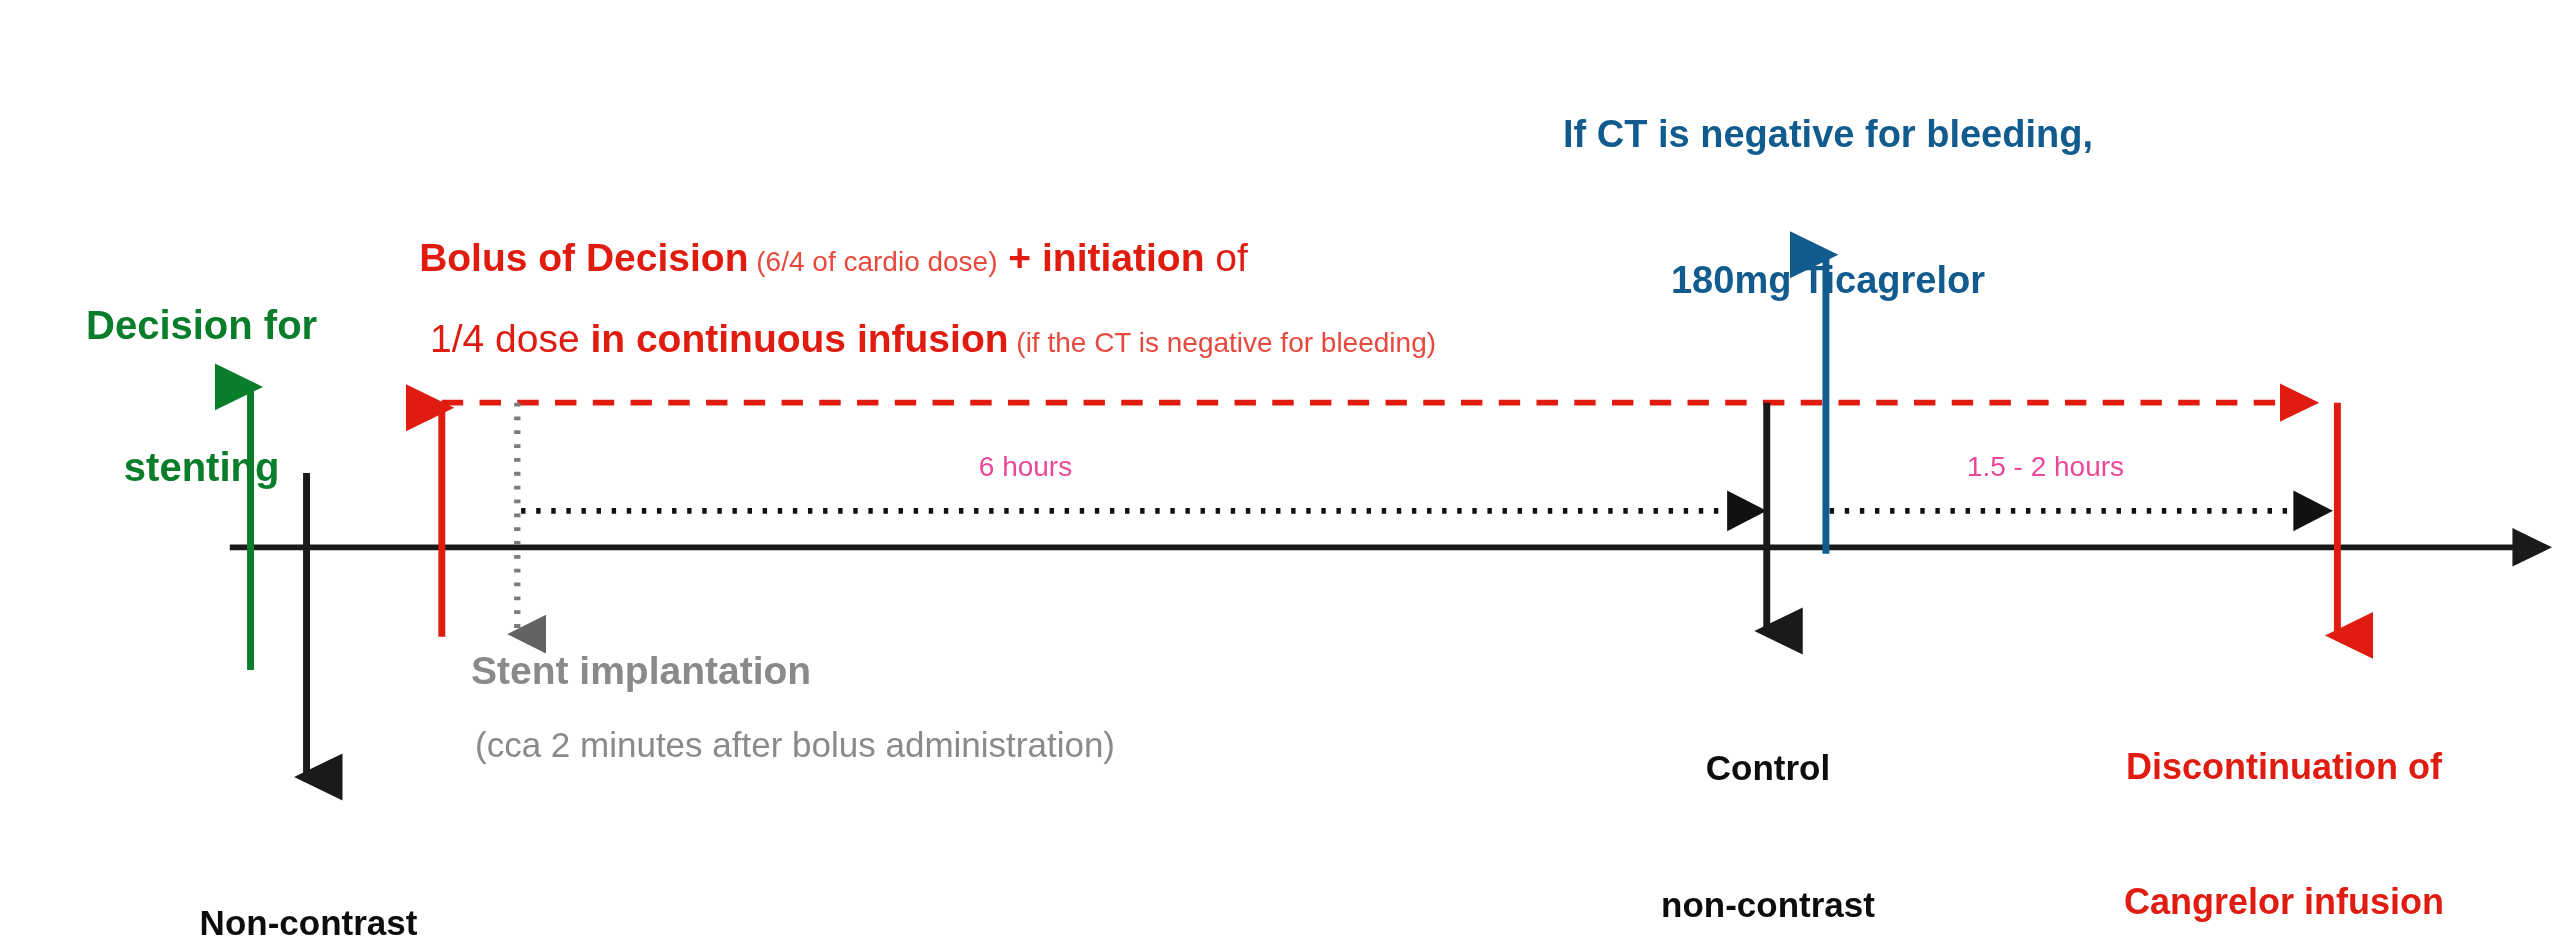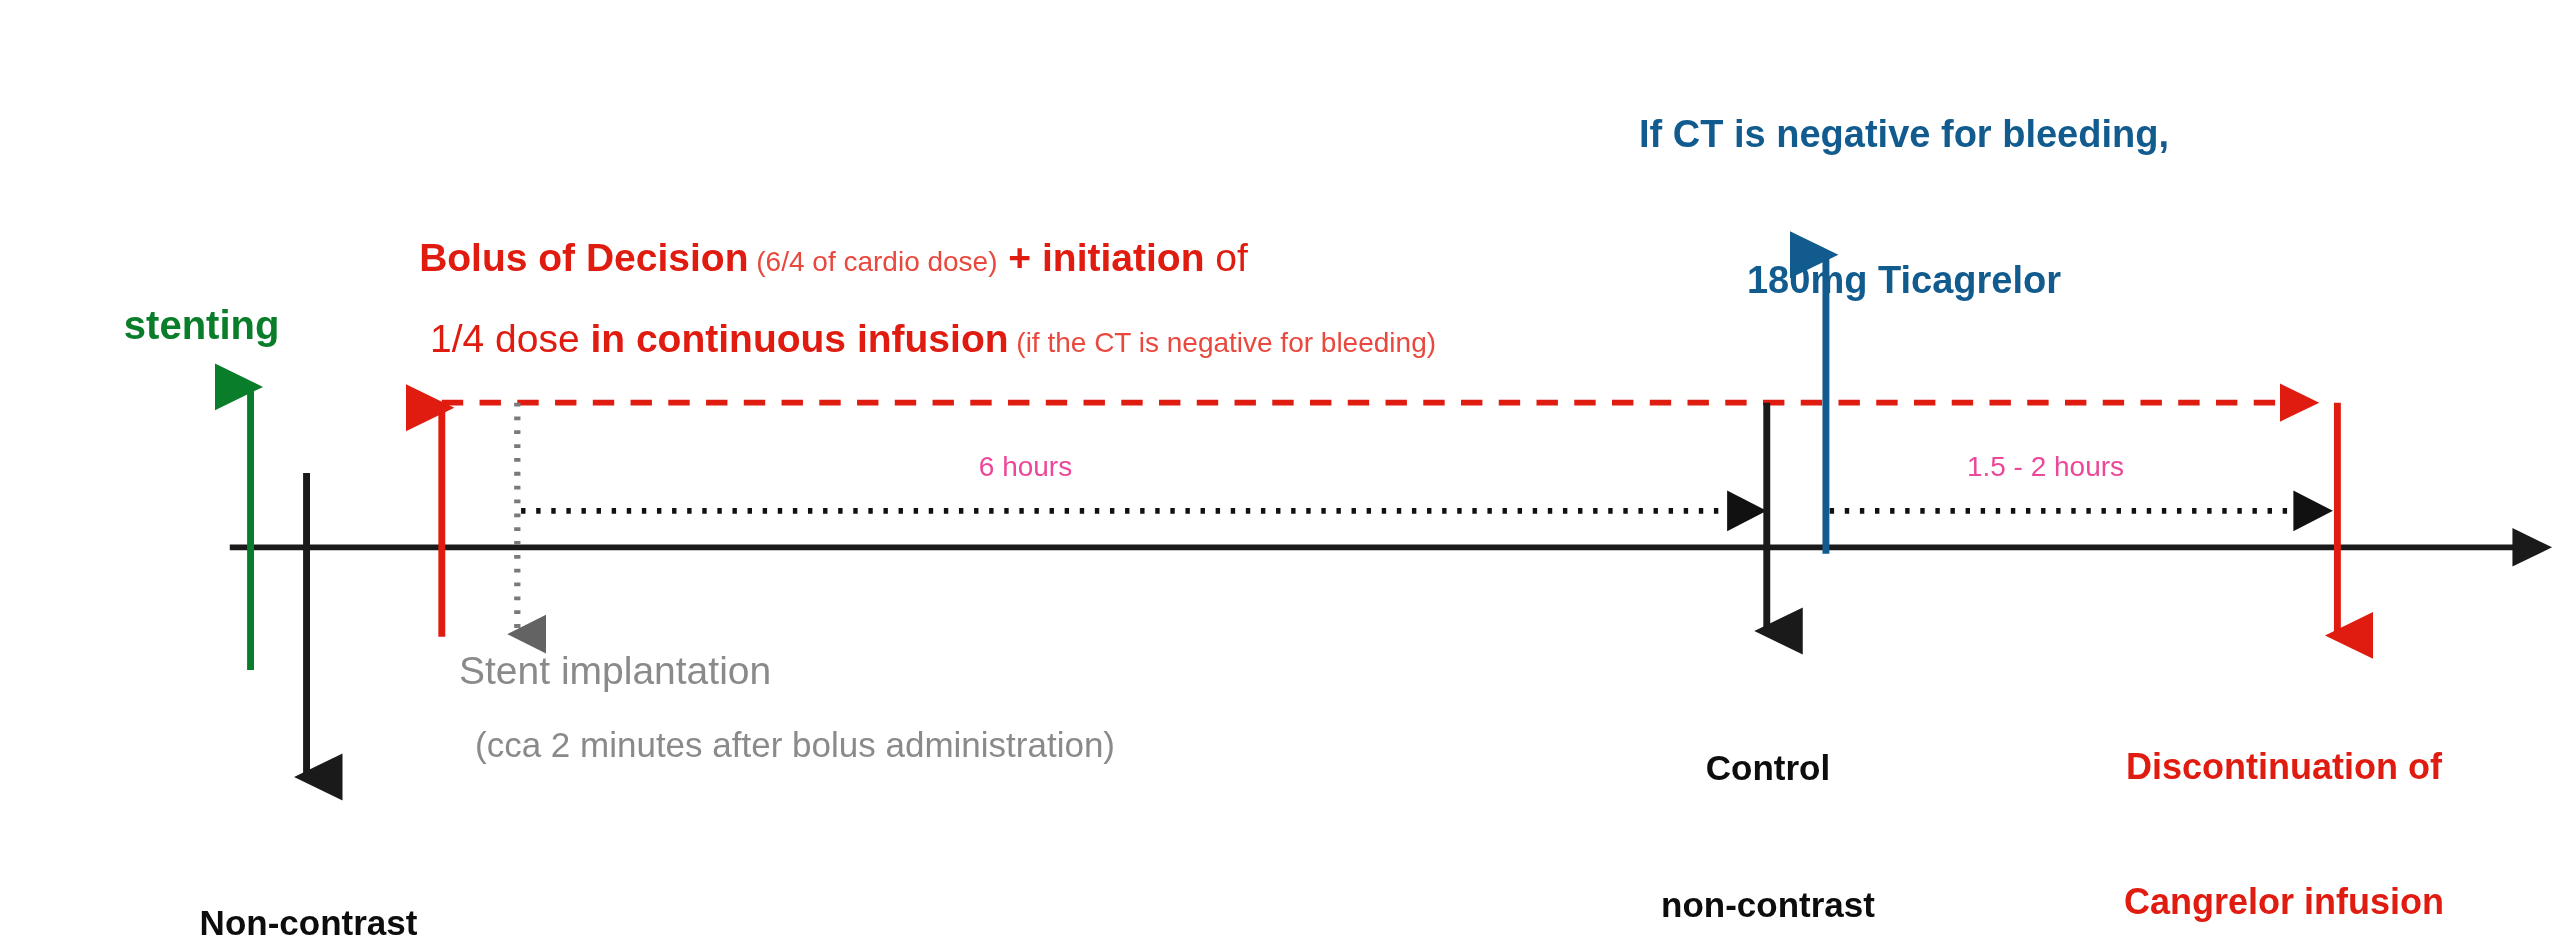--- a/index.html
+++ b/index.html
@@ -45,22 +45,23 @@
   }
   .blue-label {
     color: #115b8e;
     font-weight: bold;
     font-size: 38px;
     text-align: center;
     line-height: 1.28;
   }
   .gray-strong {
     color: #8a8a8a;
-    font-weight: normal;
+    font-weight: bold;
     font-size: 39px;
+    margin-left: 12px;
   }
   .gray-reg {
     color: #8a8a8a;
     font-weight: normal;
     font-size: 35px;
   }
   .black-label {
     color: #0d0d0d;
     font-weight: bold;
     font-size: 35px;
@@ -142,32 +143,33 @@
     <line x1="2808" y1="640" x2="2808" y2="1003" stroke="#1a1a1a" stroke-width="11" marker-end="url(#arrowBlackDown)"></line>
 
     <line x1="2902" y1="880" x2="2902" y2="405" stroke="#115b8e" stroke-width="11" marker-end="url(#arrowBlueUp)"></line>
 
     <line x1="2908" y1="812" x2="3690" y2="812" stroke="#111111" stroke-width="9" stroke-dasharray="7 17" stroke-linecap="butt" marker-end="url(#arrowDotBlackRight)"></line>
 
     <line x1="3715" y1="640" x2="3715" y2="1010" stroke="#e01b10" stroke-width="11" marker-end="url(#arrowRedDown)"></line>
   </svg>
 
   <div class="txt green-label" style="left:12.6px; top:208px; width:378px;">
+    <div>Decision for</div>
     <div>stenting</div>
   </div>
 
   <div class="txt" style="left:408px; top:223px;">
     <span class="red-strong">Bolus of Decision</span><span class="red-small"> (6/4 of cardio dose)</span><span class="red-strong"> + initiation</span><span class="red-reg"> of</span>
   </div>
 
   <div class="txt" style="left:408px; top:304px;">
     <span class="red-reg"> 1/4 dose</span><span class="red-strong"> in continuous infusion</span><span class="red-small"> (if the CT is negative for bleeding)</span>
   </div>
 
-  <div class="txt blue-label" style="left:1517px; top:12.6px; width:774px;">
+  <div class="txt blue-label" style="left:1441px; top:12.6px; width:774px;">
     <div>If CT is negative for bleeding,</div>
     <div>180mg Ticagrelor</div>
   </div>
 
   <div class="txt duration" style="left:868px; top:450px; width:315px;">6 hours</div>
 
   <div class="txt duration" style="left:1888px; top:450px; width:315px;">1.5 - 2 hours</div>
 
   <div class="txt gray-strong" style="left:459px; top:648px;">Stent implantation</div>
   <div class="txt gray-reg" style="left:459px; top:724px;margin-left:16px;">(cca 2 minutes after bolus administration)</div>

